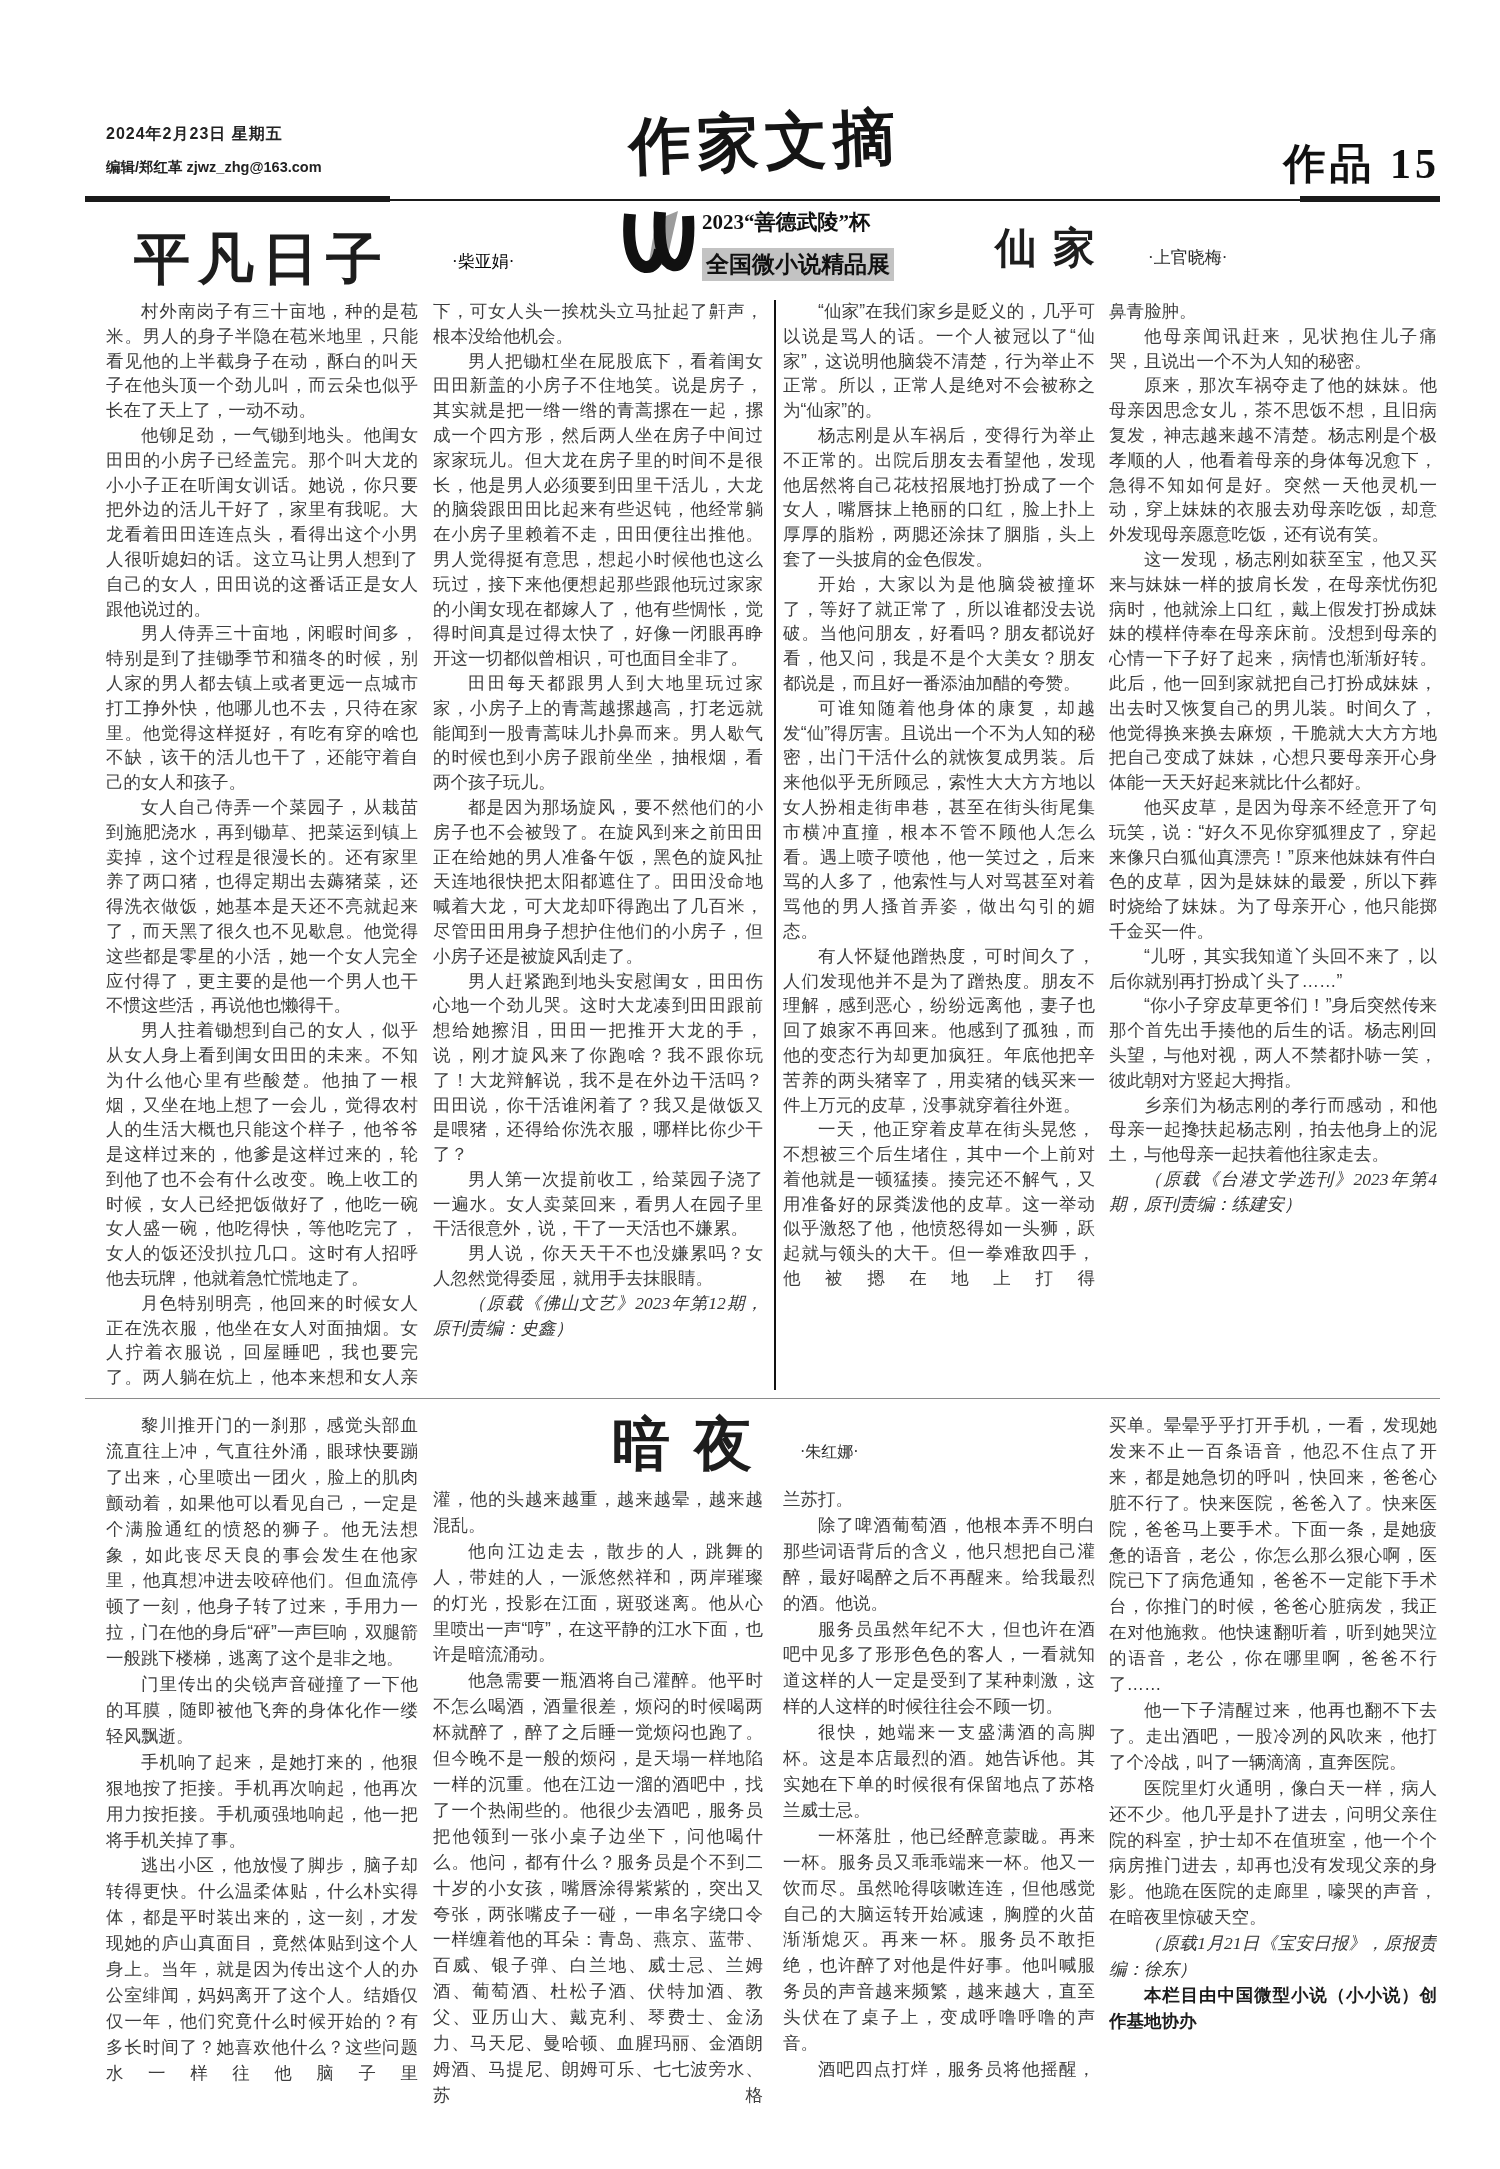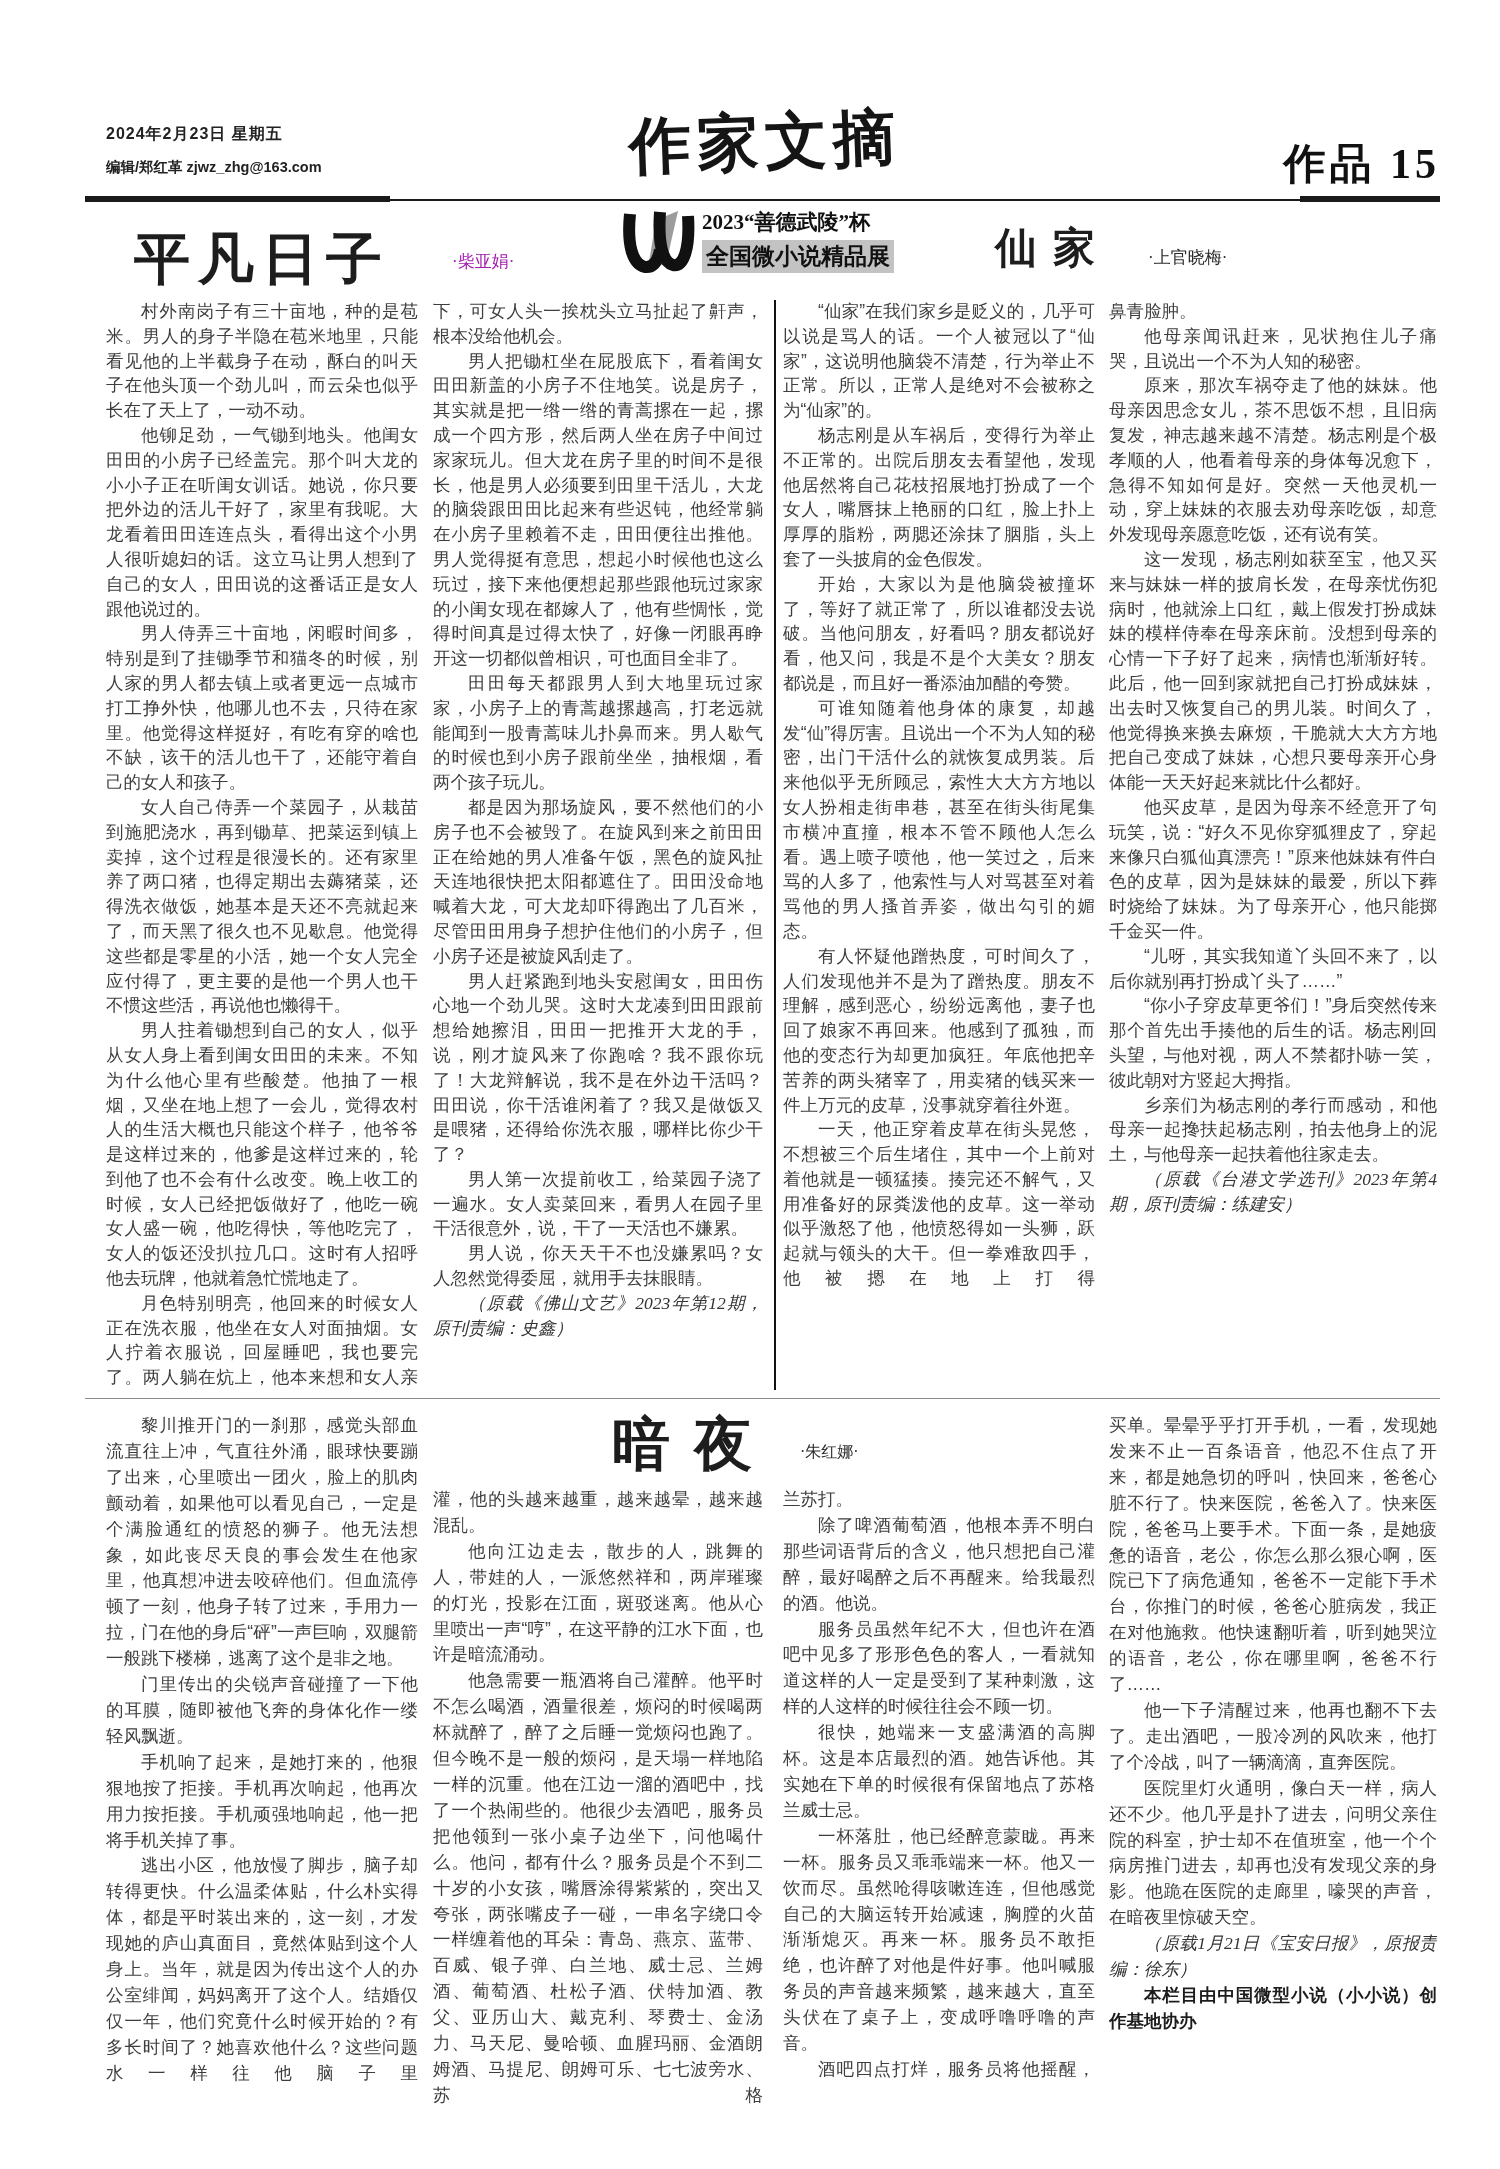--- a/index.html
+++ b/index.html
@@ -12,31 +12,31 @@
   #masthead{left:600px;top:100px;width:330px;text-align:center;font-family:"Liberation Serif",serif;
             font-size:62px;font-weight:bold;color:#151515;transform:rotate(-2deg);letter-spacing:6px;}
   #page-label{left:1220px;top:136px;width:220px;text-align:right;font-size:42px;font-weight:bold;color:#111;
               font-family:"Liberation Serif",serif;letter-spacing:4px;}
   .hdr-line{left:85px;top:199px;width:1355px;height:2px;background:#1a1a1a;}
   .hdr-bar-l{left:85px;top:196px;width:305px;height:6px;background:#1a1a1a;}
   .hdr-bar-r{left:1300px;top:196px;width:140px;height:6px;background:#1a1a1a;}
   
   .big-title{font-weight:bold;color:#1d1d1d;font-family:"Liberation Sans",sans-serif;}
   #t1{left:134px;top:222px;font-size:56px;letter-spacing:8px;}
-  #t1-author{left:452px;top:250px;font-size:17px;color:#a21caf;font-family:"Liberation Serif",serif;}
+  #t1-author{left:452px;top:250px;font-size:17px;color:#000000;font-family:"Liberation Serif",serif;}
   #t2{left:995px;top:220px;font-size:42px;letter-spacing:16px;}
   #t2-author{left:1148px;top:246px;font-size:17px;color:#2a2a2a;font-family:"Liberation Serif",serif;}
   #t3{left:612px;top:1406px;font-size:58px;letter-spacing:24px;}
   #t3-author{left:800px;top:1442px;font-size:16px;color:#2a2a2a;font-family:"Liberation Serif",serif;}
   
   #logo{left:620px;top:206px;width:300px;height:72px;}
   #logo svg{position:absolute;left:0;top:0;}
   #logo-text{position:absolute;left:82px;top:2px;width:215px;}
   #logo-line1{font-size:21px;font-weight:bold;color:#111;white-space:nowrap;font-family:"Liberation Serif",serif;}
-  #logo-line2{margin-top:4px;display:inline-block;background:#c3c3c3;color:#111;font-weight:bold;
+  #logo-line2{margin-top:12px;display:inline-block;background:#c3c3c3;color:#111;font-weight:bold;
               font-size:23px;padding:1px 4px;white-space:nowrap;}
   
   #vdiv{left:774px;top:300px;width:2px;height:1090px;background:#111;}
   #hsec{left:85px;top:1398px;width:1355px;height:1px;background:#8a8a8a;}
   
   .col{position:absolute;overflow:hidden;font-size:17.5px;text-align:justify;color:#3d3d3d;}
   .topcol{line-height:24.8px;height:1094px;top:299px;}
   .botcol{line-height:25.9px;}
   .blk{margin:0;padding:0;text-align:justify;}
   .blk.ind{text-indent:2em;}

